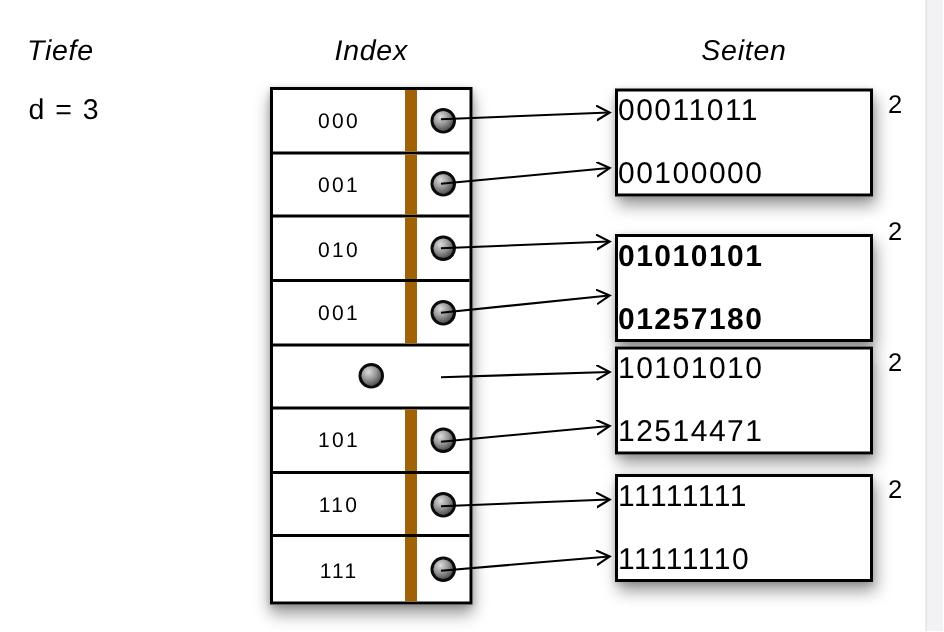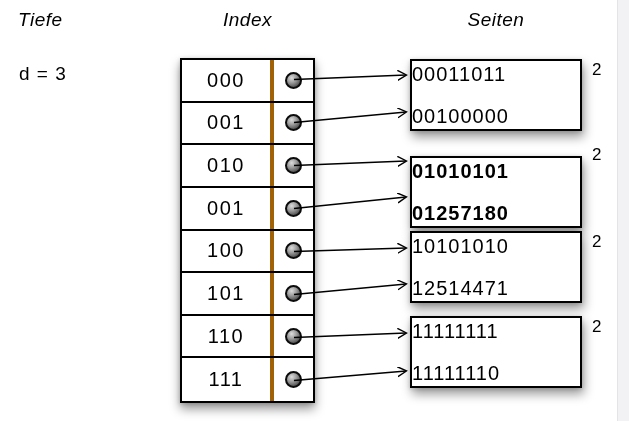--- a/index.html
+++ b/index.html
@@ -14,21 +14,21 @@
   }
   .side-strip {
     position: absolute;
     top: 0; right: 0;
     width: 11px; height: 100%;
     background: #f2f2f4;
     border-left: 1px solid #e4e4e8;
   }
   .hdr {
     position: absolute;
-    top: 9px;
+    top: 24px;
     font-style: italic;
     font-size: 19px;
     letter-spacing: 0.5px;
     white-space: nowrap;
   }
   .hdr-tiefe { left: 18px; }
   .hdr-index { left: 180px; width: 135px; text-align: center; }
   .hdr-seiten { left: 410px; width: 172px; text-align: center; }
   .depth-value {
     position: absolute;
@@ -46,23 +46,23 @@
     border: 2px solid #000;
     background: #fff;
     display: grid;
     grid-template-rows: repeat(8, 1fr);
     box-shadow: 0 6px 10px rgba(0,0,0,0.40), 0 1px 4px rgba(0,0,0,0.18);
   }
   .irow { display: flex; border-bottom: 2px solid #000; min-height: 0; }
   .irow:last-child { border-bottom: none; }
   .icell {
     width: 88px;
-    border-right: 4px solid #a16207;
+    border-right: 8px solid #a16207;
     display: flex; align-items: center; justify-content: center;
-    font-size: 20px;
+    font-size: 14px;
     letter-spacing: 1.5px;
   }
   .pcell { flex: 1; display: flex; align-items: center; justify-content: center; }
   .dot {
     width: 13px; height: 13px;
     border-radius: 50%;
     border: 2px solid #0b0b0b;
     background: radial-gradient(circle at 36% 30%, #dcdcdc 0%, #9a9a9a 40%, #555 75%, #2b2b2b 100%);
   }
   .page {
@@ -134,21 +134,20 @@
           <span class="dot"></span>
         </div>
     </div>
     <div class="irow">
       <div class="icell">001</div>
       <div class="pcell">
           <span class="dot"></span>
         </div>
     </div>
     <div class="irow">
-      <div class="icell">100</div>
       <div class="pcell">
           <span class="dot"></span>
         </div>
     </div>
     <div class="irow">
       <div class="icell">101</div>
       <div class="pcell">
           <span class="dot"></span>
         </div>
     </div>

